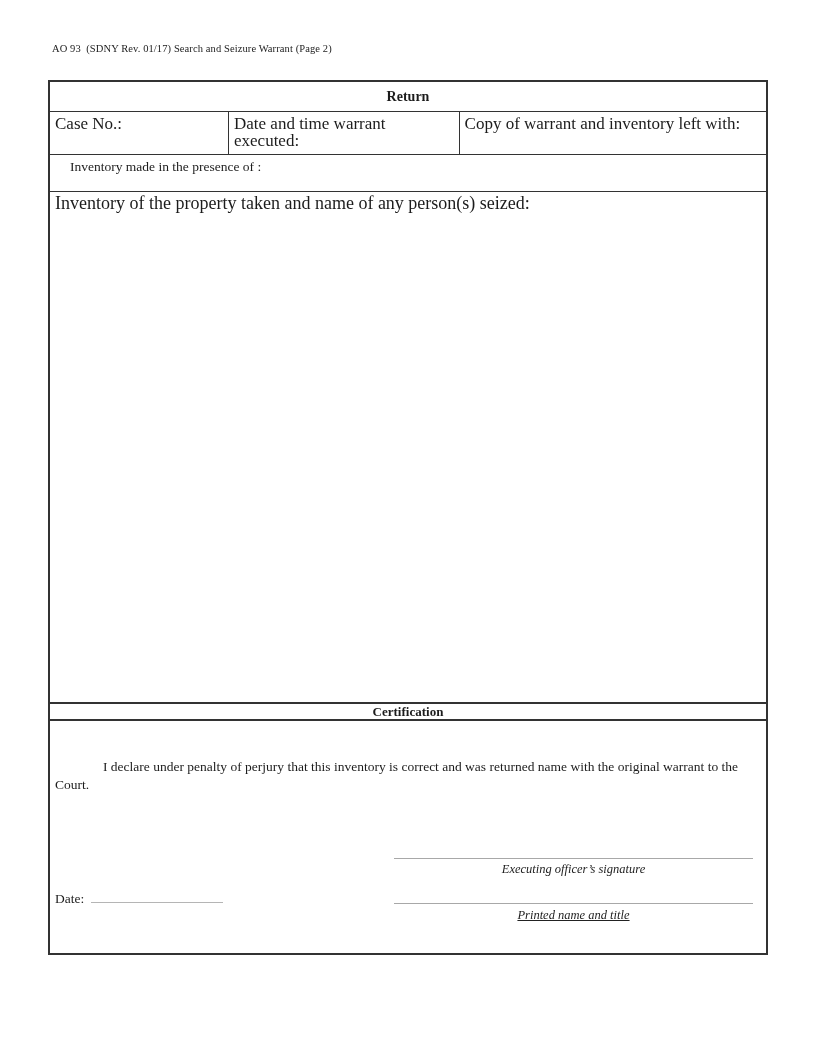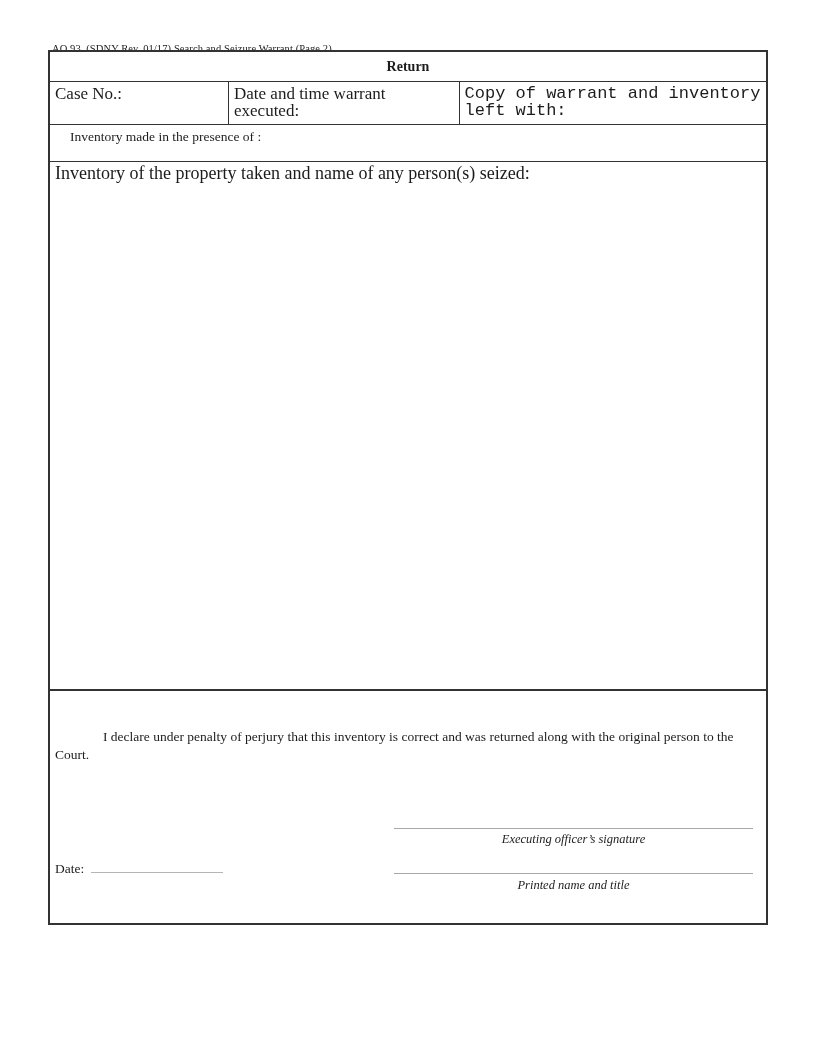--- a/index.html
+++ b/index.html
@@ -22,21 +22,21 @@
     left: 52px;
     top: 43px;
     font-size: 10.5px;
     letter-spacing: 0.1px;
     white-space: pre;
     color: #1c1c1c;
   }
   .form-table {
     position: absolute;
     left: 48px;
-    top: 50px;
+    top: 80px;
     width: 716px;
     height: 871px;
     border: 2px solid #333333;
     display: flex;
     flex-direction: column;
     box-sizing: content-box;
     background: #ffffff;
   }
   .row {
     box-sizing: border-box;
@@ -57,21 +57,21 @@
     flex-direction: row;
   }
   .triple-row .cell {
     box-sizing: border-box;
     padding: 3px 5px;
     font-size: 17px;
     line-height: 17px;
   }
   .cell-case   { width: 25.0%; border-right: 1.5px solid #333333; }
   .cell-date   { width: 32.2%; border-right: 1.5px solid #333333; }
-  .cell-copy   { width: 42.8%; font-family: Liberation Mono, monospace; }
+  .cell-copy   { width: 42.8%; }
   .presence-row {
     height: 37px;
     border-bottom: 1.5px solid #333333;
     padding: 3px 20px;
     font-size: 13.5px;
     line-height: 17px;
   }
   .inventory-row {
     flex: 1 1 auto;
     border-bottom: 2px solid #333333;
@@ -130,21 +130,21 @@
   .sig-caption {
     position: absolute;
     left: 344px;
     right: 13px;
     text-align: center;
     font-style: italic;
     font-size: 12.5px;
     color: #222222;
   }
   .sig-caption-1 { top: 141px; }
-  .sig-caption-2 { top: 187px; }
+  .sig-caption-2 { top: 187px; text-decoration: underline; }
   .fill-zone { background: transparent; }
 </style>
 </head>
 <body>
 
 <div class="page">
 
   <div class="form-id">AO 93  (SDNY Rev. 01/17) Search and Seizure Warrant (Page 2)</div>
 
   <div class="form-table">
@@ -164,24 +164,25 @@
     </div>
 
     <div class="row presence-row fill-zone">
       <span>Inventory made in the presence of :</span>
     </div>
 
     <div class="row inventory-row fill-zone">
       <span>Inventory of the property taken and name of any person(s) seized:</span>
     </div>
 
+    <div class="row cert-header">Certification</div>
 
     <div class="row cert-body">
 
-      <p class="declaration">I declare under penalty of perjury that this inventory is correct and was returned along with the original person to the Court.</p>
+      <p class="declaration">I declare under penalty of perjury that this inventory is correct and was returned name with the original warrant to the Court.</p>
 
       <div class="date-area">
         <span>Date:</span><span class="date-blank"></span>
       </div>
 
       <div class="sig-line sig-line-1"></div>
       <div class="sig-caption sig-caption-1">Executing officer’s signature</div>
 
       <div class="sig-line sig-line-2"></div>
       <div class="sig-caption sig-caption-2">Printed name and title</div>

